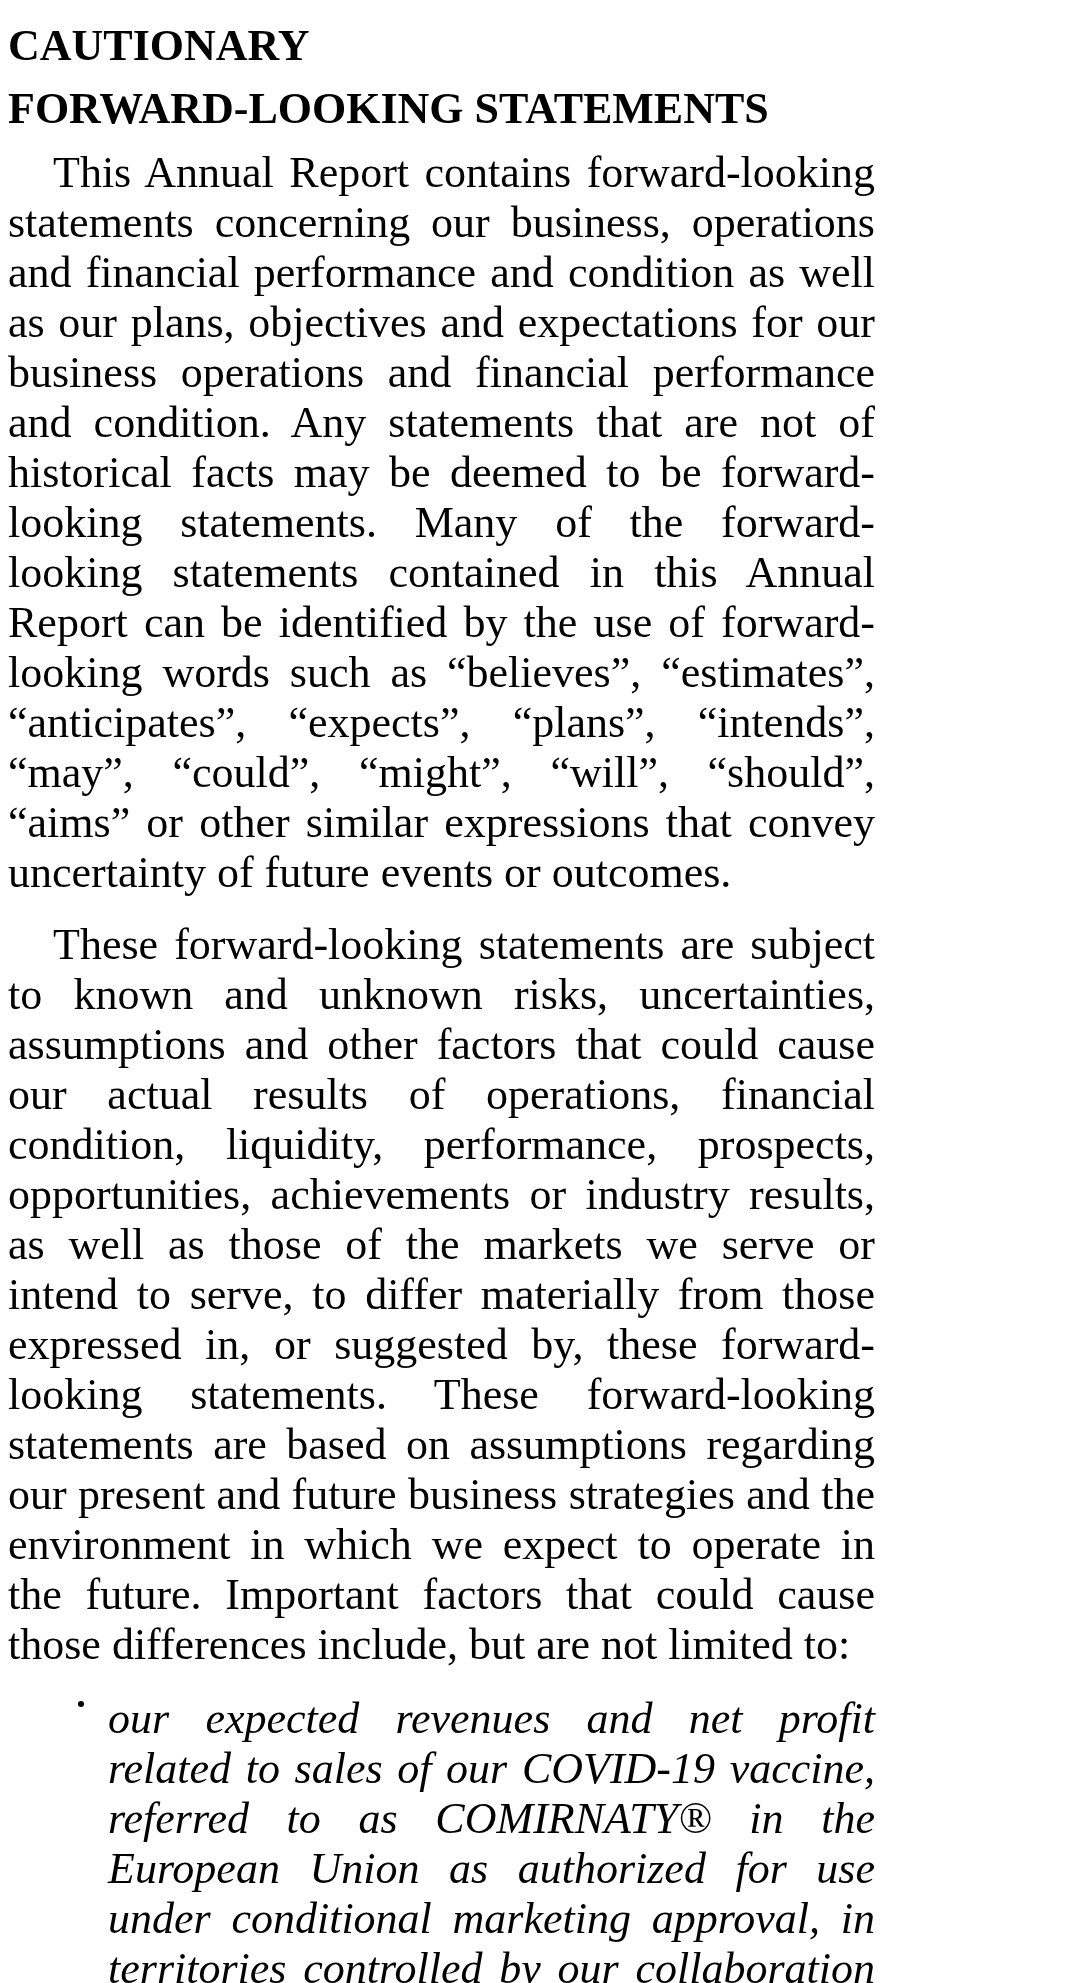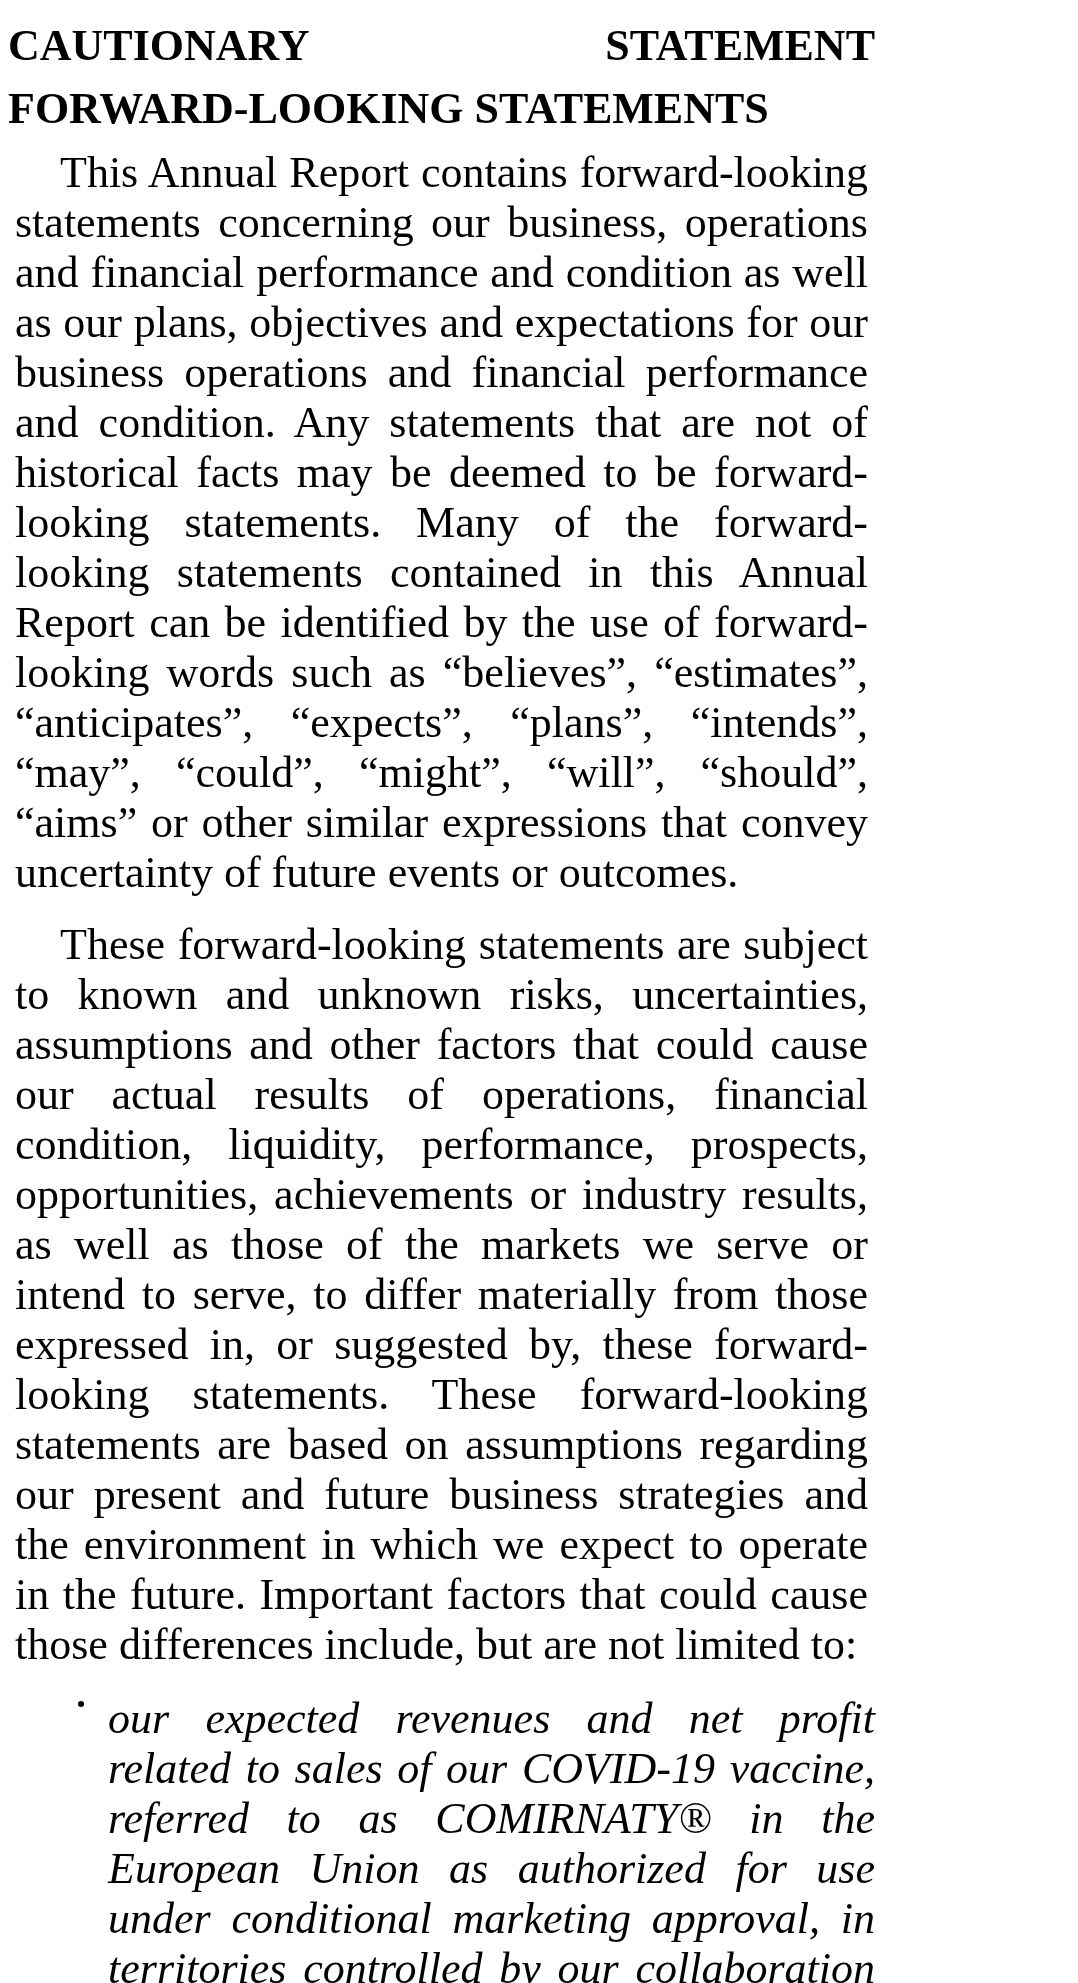--- a/index.html
+++ b/index.html
@@ -25,21 +25,21 @@
   }
   .heading-line1 {
     display: flex;
     justify-content: space-between;
   }
   .heading-line2 {
     display: block;
     margin-top: 13px;
   }
   .para {
-    margin: 7px;
+    margin: 0;
     text-align: justify;
     text-indent: 45px;
   }
   .para-1 { margin-top: 14px; }
   .para-2 { margin-top: 22px; }
   .bullet-item {
     position: relative;
     margin-top: 24px;
     padding-left: 100px;
   }
@@ -58,21 +58,20 @@
   }
 </style>
 </head>
 <body>
 
 <div class="page">
 
   <h1 class="heading">
     <span class="heading-line1">
       <span>CAUTIONARY</span>
-      <span>STATEMENT</span>
     </span>
     <span class="heading-line2">FORWARD-LOOKING STATEMENTS</span>
   </h1>
 
   <p class="para para-1">This Annual Report contains forward-looking statements concerning our business, operations and financial performance and condition as well as our plans, objectives and expectations for our business operations and financial performance and condition. Any statements that are not of historical facts may be deemed to be forward-looking statements. Many of the forward-looking statements contained in this Annual Report can be identified by the use of forward-looking words such as “believes”, “estimates”, “anticipates”, “expects”, “plans”, “intends”, “may”, “could”, “might”, “will”, “should”, “aims” or other similar expressions that convey uncertainty of future events or outcomes.</p>
 
   <p class="para para-2">These forward-looking statements are subject to known and unknown risks, uncertainties, assumptions and other factors that could cause our actual results of operations, financial condition, liquidity, performance, prospects, opportunities, achievements or industry results, as well as those of the markets we serve or intend to serve, to differ materially from those expressed in, or suggested by, these forward-looking statements. These forward-looking statements are based on assumptions regarding our present and future business strategies and the environment in which we expect to operate in the future. Important factors that could cause those differences include, but are not limited to:</p>
 
   <div class="bullet-item">
     <span class="bullet-dot"></span>

